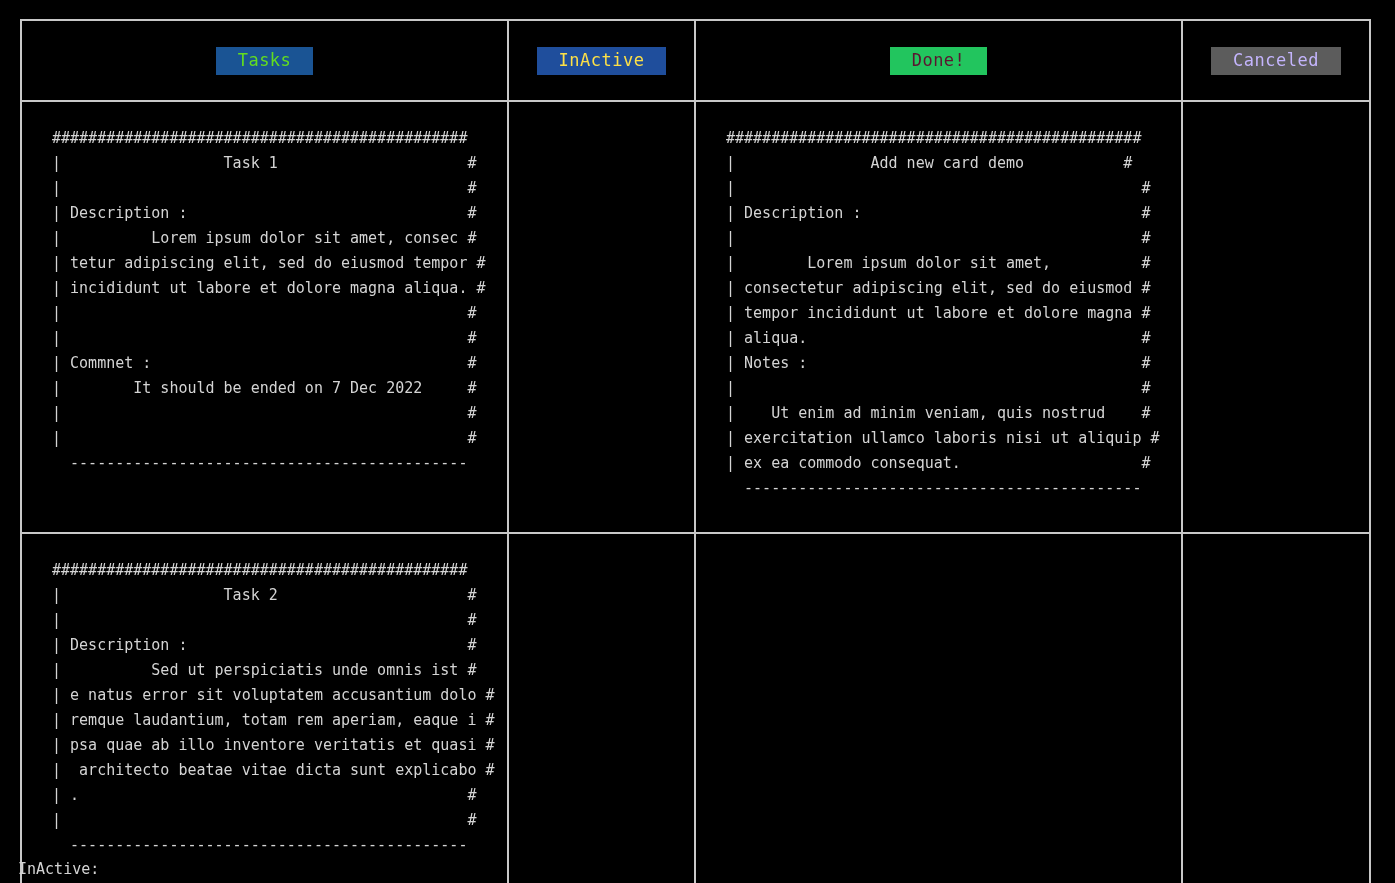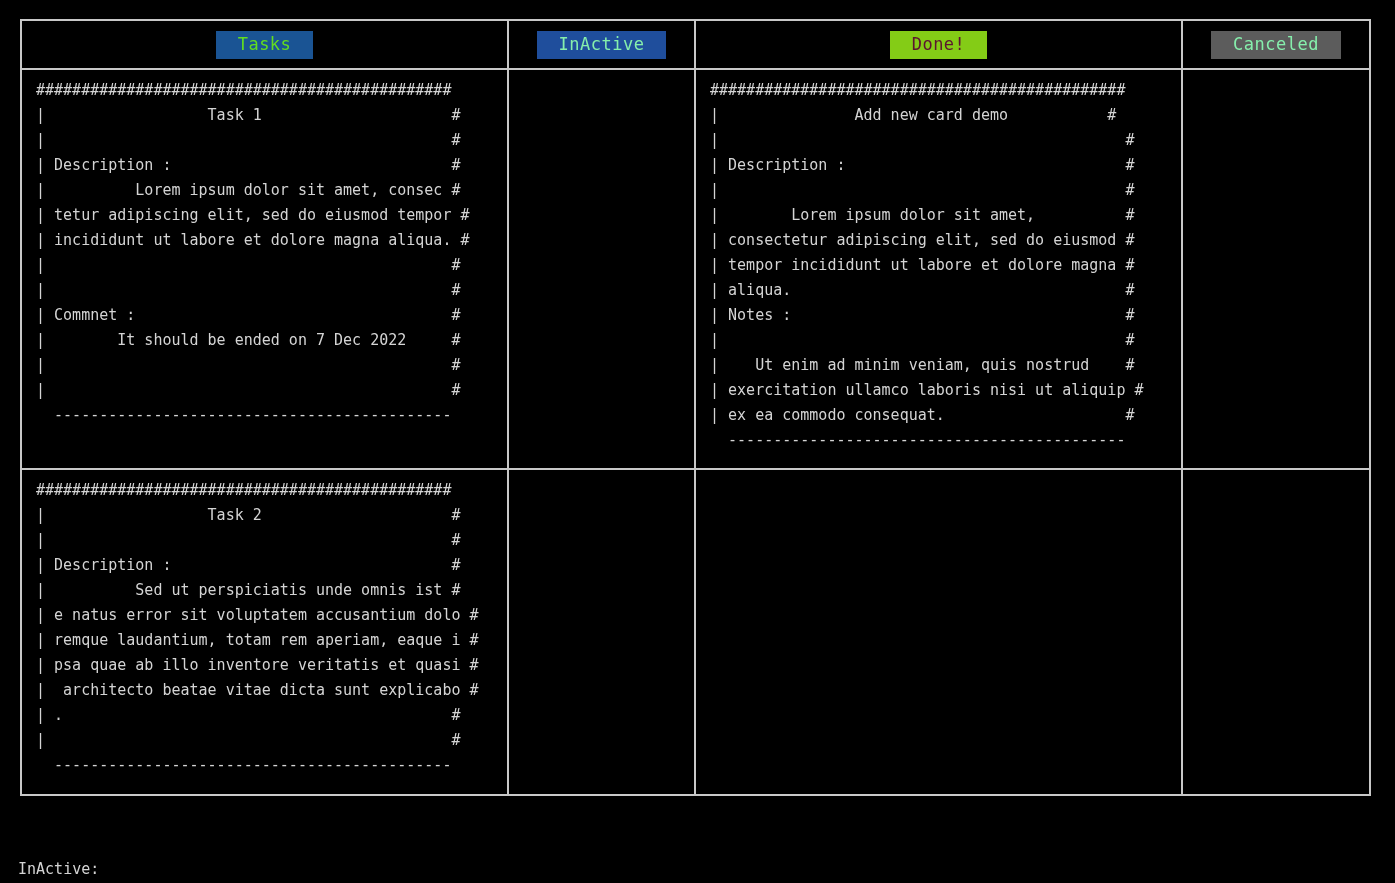--- a/index.html
+++ b/index.html
@@ -29,21 +29,21 @@
     left: 20px;
     top: 19px;
     width: 1351px;
     height: 775px;
     border-collapse: collapse;
     table-layout: fixed;
     border: 2px solid #c8c8c8;
   }
   .board th, .board td {
     border: 2px solid #c8c8c8;
-    padding: 0;
+    padding: 16px;
     vertical-align: top;
     background: #000000;
   }
   .board th {
     height: 47px;
     text-align: center;
     vertical-align: middle;
     font-weight: normal;
   }
 
@@ -58,23 +58,23 @@
   
   .badge {
     display: inline-block;
     padding: 3px 22px 5px 22px;
     font-size: 17px;
     line-height: 20px;
     letter-spacing: 0.5px;
     white-space: pre;
   }
   .badge-tasks    { background: #1a5494; color: #63dd1f; }
-  .badge-inactive { background: #1f4e9c; color: #86efac; text-align: center; }
-  .badge-done     { background: #84cc16; color: #5c1430; }
-  .badge-canceled { background: #5c5c5c; color: #86efac; text-align: right; }
+  .badge-inactive { background: #1f4e9c; color: #fde047; text-align: center; }
+  .badge-done     { background: #22c55e; color: #5c1430; }
+  .badge-canceled { background: #5c5c5c; color: #c4b5fd; text-align: right; }
 
   
   .card {
     font-family: "DejaVu Sans Mono", "Liberation Mono", monospace;
     font-size: 15px;
     line-height: 25px;
     color: #d4d4d4;
     white-space: pre;
     padding: 8px 0 0 14px;
     margin: 0;

